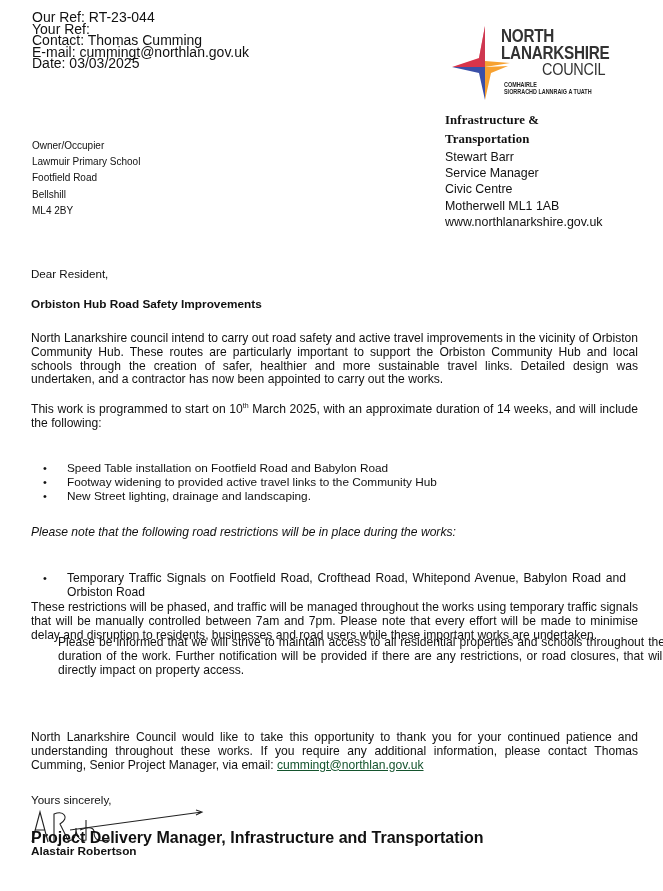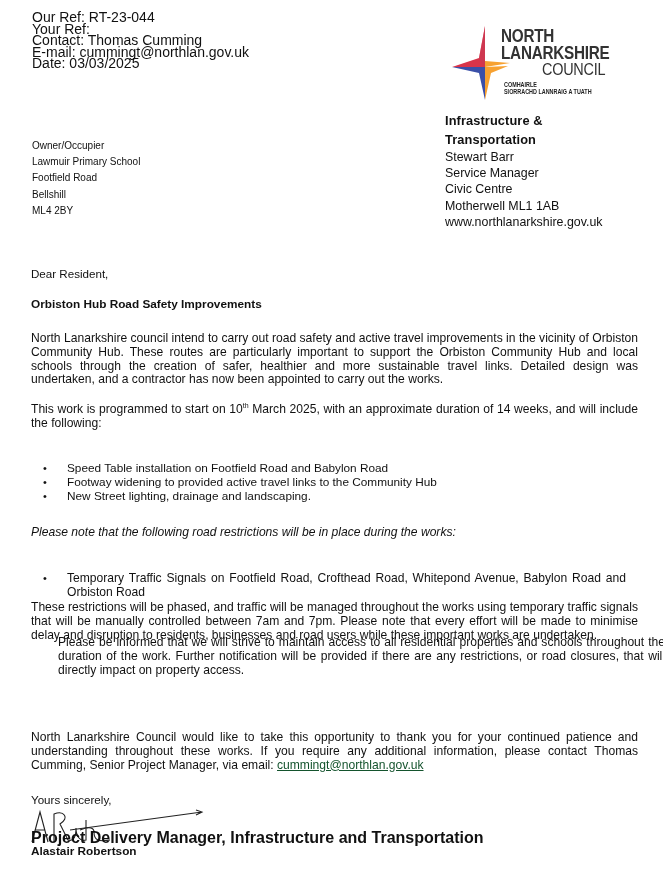--- a/index.html
+++ b/index.html
@@ -22,21 +22,21 @@
   .logo-council { left: 90px; top: 34px; font-size: 17px; font-weight: normal; transform: scaleX(0.85); transform-origin: left; }
   .logo-gaelic1, .logo-gaelic2 {
     position: absolute; left: 52px; font-size: 6.4px; font-weight: bold; color: #222; white-space: nowrap;
     transform: scaleX(0.85); transform-origin: left;
   }
   .logo-gaelic1 { top: 55px; }
   .logo-gaelic2 { top: 62px; }
 
   .recipient { left: 32px; top: 138px; font-size: 10px; line-height: 16.2px; }
   .dept { left: 445px; top: 111px; font-size: 12.4px; line-height: 16.2px; }
-  .dept .dept-title { font-family: Liberation Sans, sans-serif; font-weight: bold; font-size: 12.8px; line-height: 19px; letter-spacing: 0.1px; }
+  .dept .dept-title { font-family: Liberation Serif, serif; font-weight: bold; font-size: 12.8px; line-height: 19px; letter-spacing: 0.1px; }
 
   .body-text { left: 31px; width: 607px; font-size: 12.1px; line-height: 13.8px; text-align: justify; }
   .salutation { top: 267px; font-size: 11.6px; }
   .subject { top: 298px; font-weight: bold; font-size: 11.8px; }
   .p1 { top: 332px; }
   .p2 { top: 403px; }
   .list1 { top: 449px; font-size: 11.8px; line-height: 14.2px; }
   .list1 ul, .list2 ul { margin: 12px; padding: 0; list-style: none; }
   .list1 li, .list2 li { position: relative; padding-left: 24px; }
   .list1 li::before, .list2 li::before {

